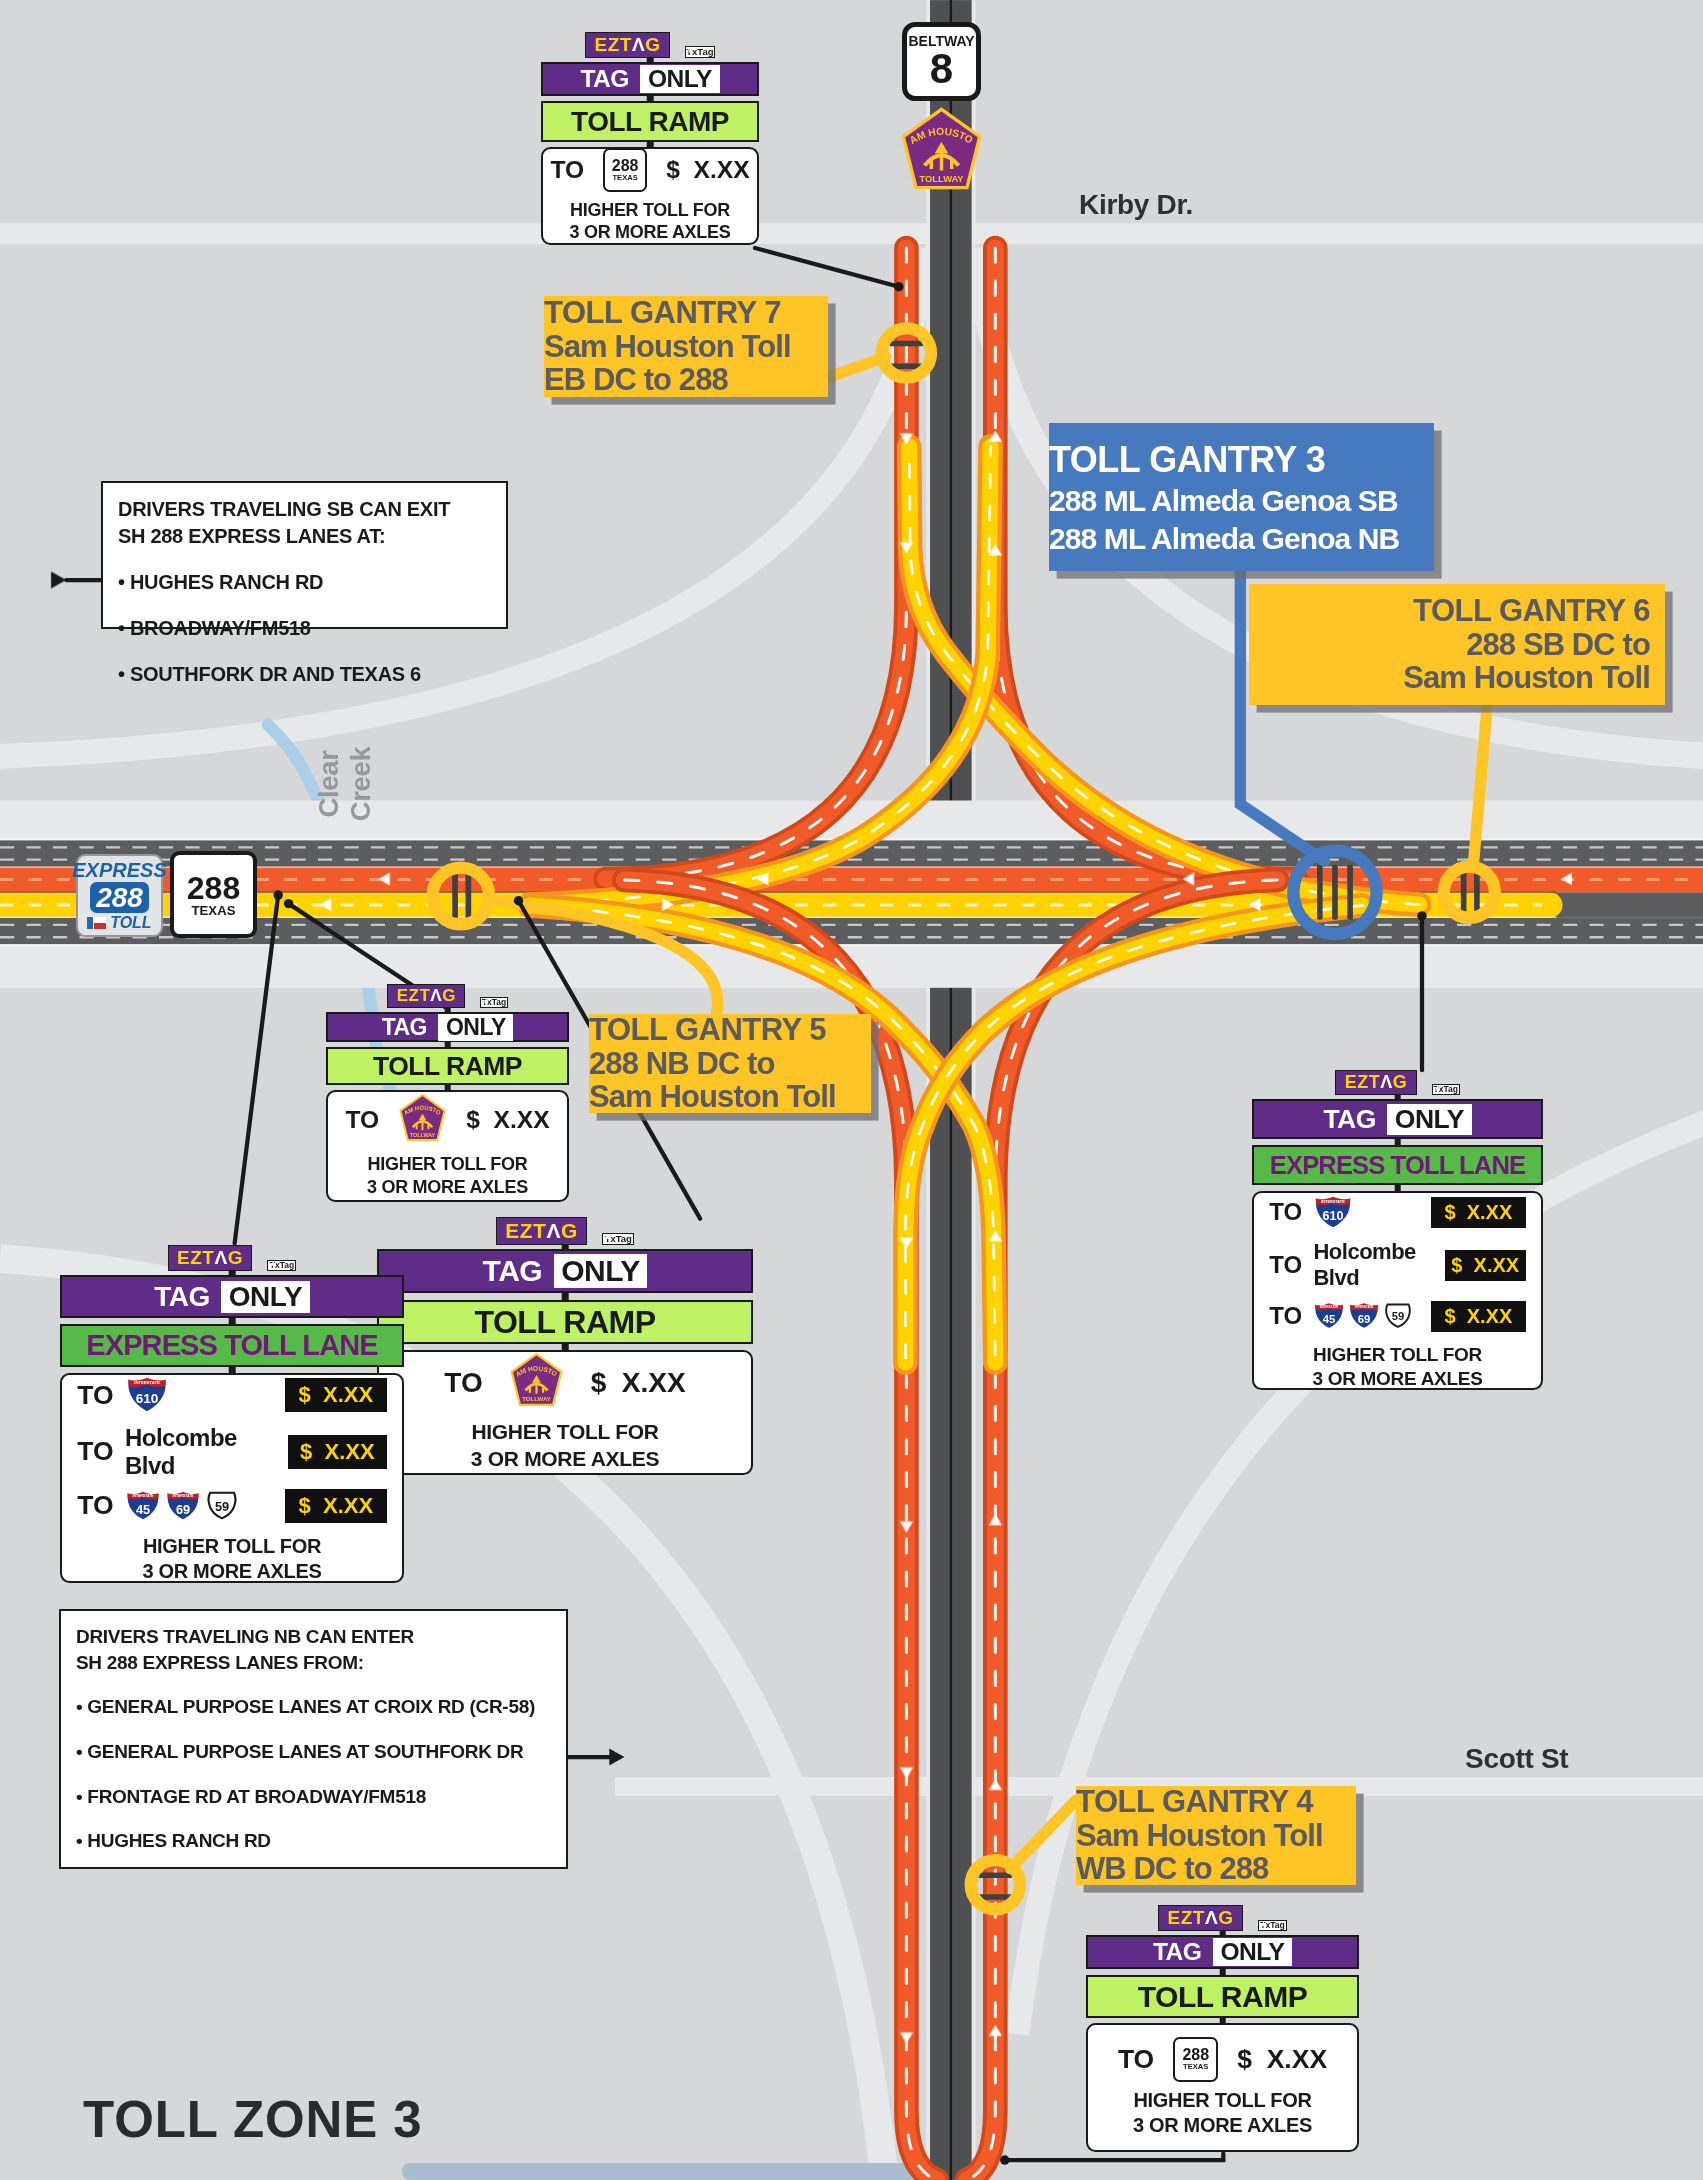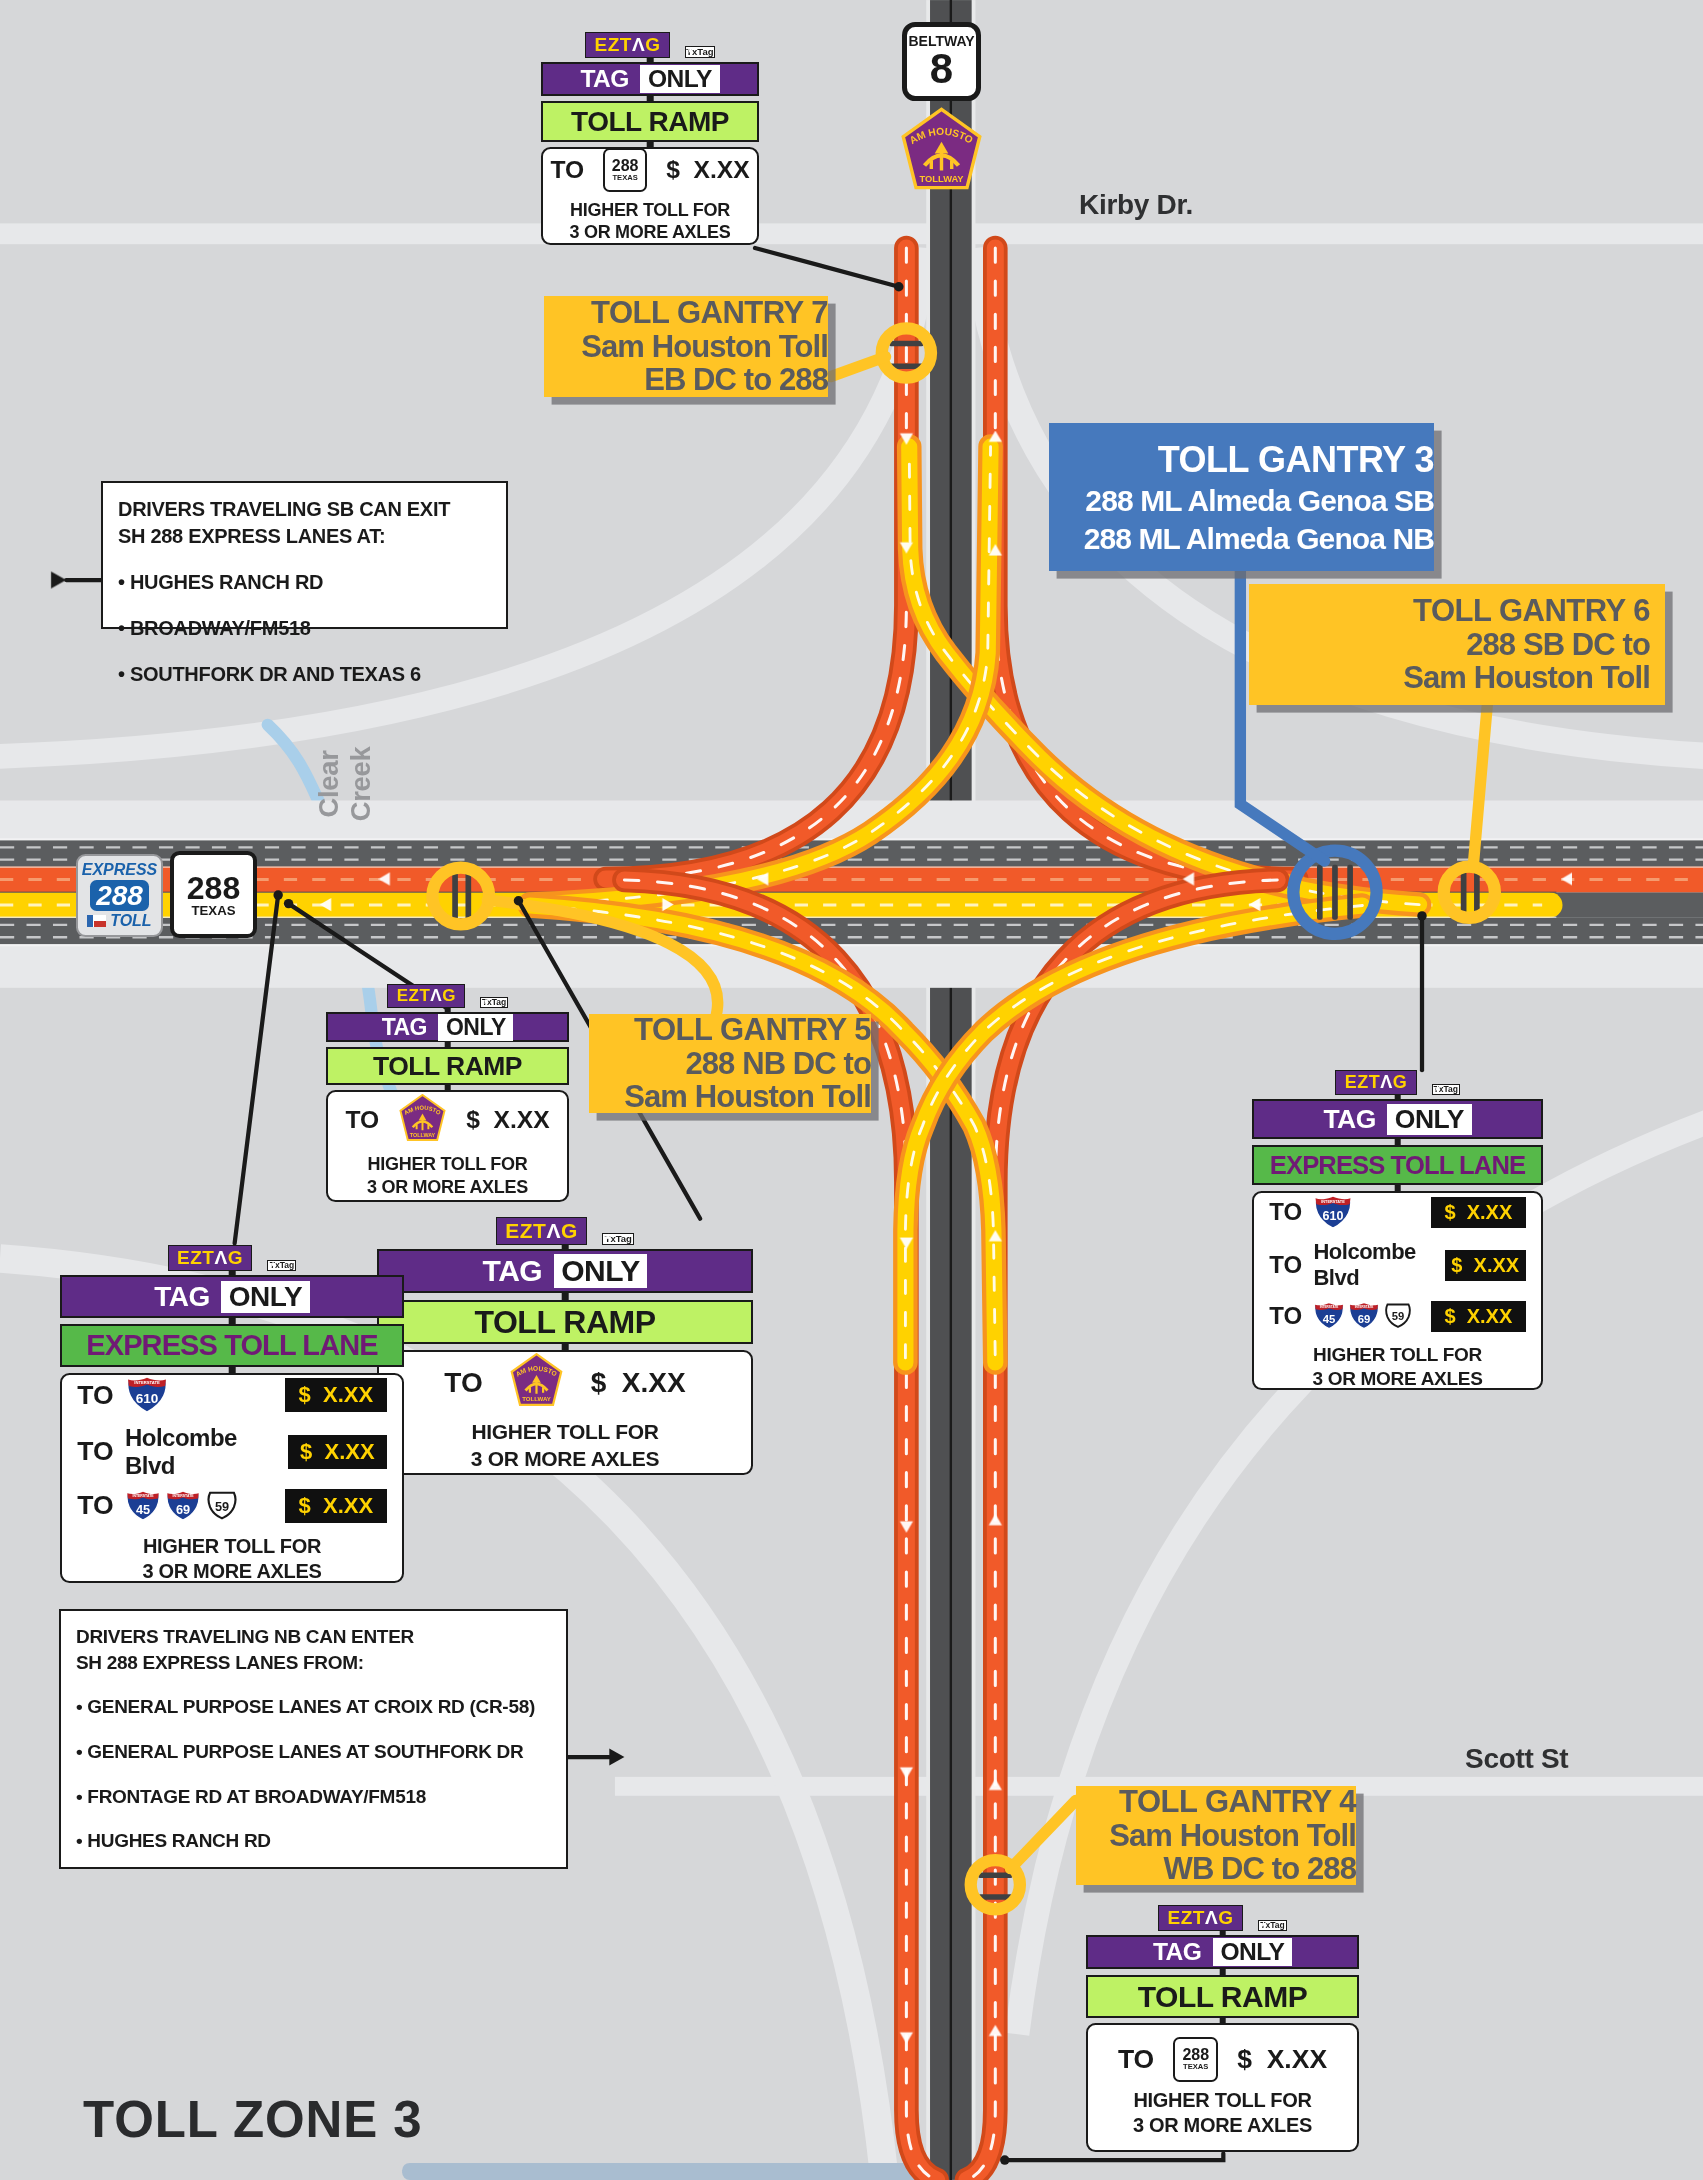--- a/index.html
+++ b/index.html
@@ -5,21 +5,21 @@
   html,body{margin:0;padding:0;background:#fff}
   #canvas{position:relative;width:1703px;height:2180px;background:#D6D7D9;overflow:hidden;
           font-family:"Liberation Sans",sans-serif;}
   svg.map{position:absolute;left:0;top:0;z-index:1}
 
   
   .lbl{position:absolute;z-index:3;color:#2F3032;font-weight:bold;letter-spacing:-0.3px}
 
   
   .callout{position:absolute;z-index:6;display:flex;flex-direction:column;justify-content:center;
-           text-align:right;font-weight:bold;letter-spacing:-0.9px;line-height:1.08;
+           text-align:left;font-weight:bold;letter-spacing:-0.9px;line-height:1.08;
            box-shadow:7.6px 7.6px 0 rgba(109,110,113,.75)}
   .callout.cy{background:#FFC425;color:#5A5B5E}
   .callout.cb{background:#4679BD;color:#fff}
   .callout .l1{letter-spacing:-0.5px}
 
   
   .infobox{position:absolute;z-index:6;background:#fff;border:2.8px solid #1A1A1A;color:#1A1A1A;
            font-weight:bold;letter-spacing:-0.3px;box-sizing:border-box;padding:13.2px 15px}
   .infobox .bl{margin-top:19px}
 
@@ -259,21 +259,21 @@
         </defs>
       <text font-size="12" font-weight="bold" fill="#FFC425"><textPath href="#shtA" startOffset="50%" text-anchor="middle">SAM HOUSTON</textPath></text>
       <path d="M30,68 Q50,44 70,68" stroke="#FFC425" stroke-width="5" fill="none"></path>
       <path d="M38,62 v10 M62,62 v10 M50,52 v22" stroke="#FFC425" stroke-width="4"></path>
       <path d="M50,40 l-8,14 h16 z" fill="#FFC425"></path>
       <text x="50" y="88" font-size="11" font-weight="bold" fill="#FFC425" text-anchor="middle">TOLLWAY</text>
     </svg>
   </div>
 
   <div class="ex288" style="left:76px;top:854px;width:87px;height:83px">
-    <div style="font-size:16px">EXPRESS</div>
+    <div style="font-size:20px">EXPRESS</div>
     <div class="num" style="font-size:28px">288</div>
     <div class="toll">
         <span class="miniflag"></span>
       <span style="font-size:16px">TOLL</span>
       </div>
   </div>
 
   <div class="tx288big" style="left:170px;top:851px">
     <div class="sh288" style="width:87px;height:87px;border-width:4.7px;border-radius:9.5px">
       <div style="font-size:32px">288</div>

